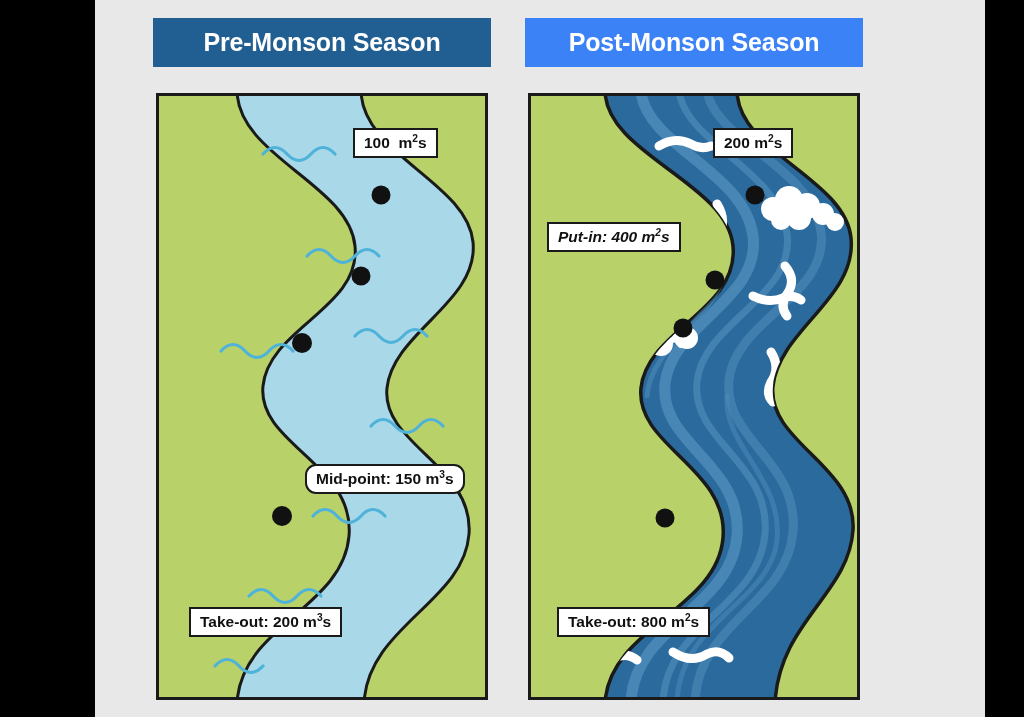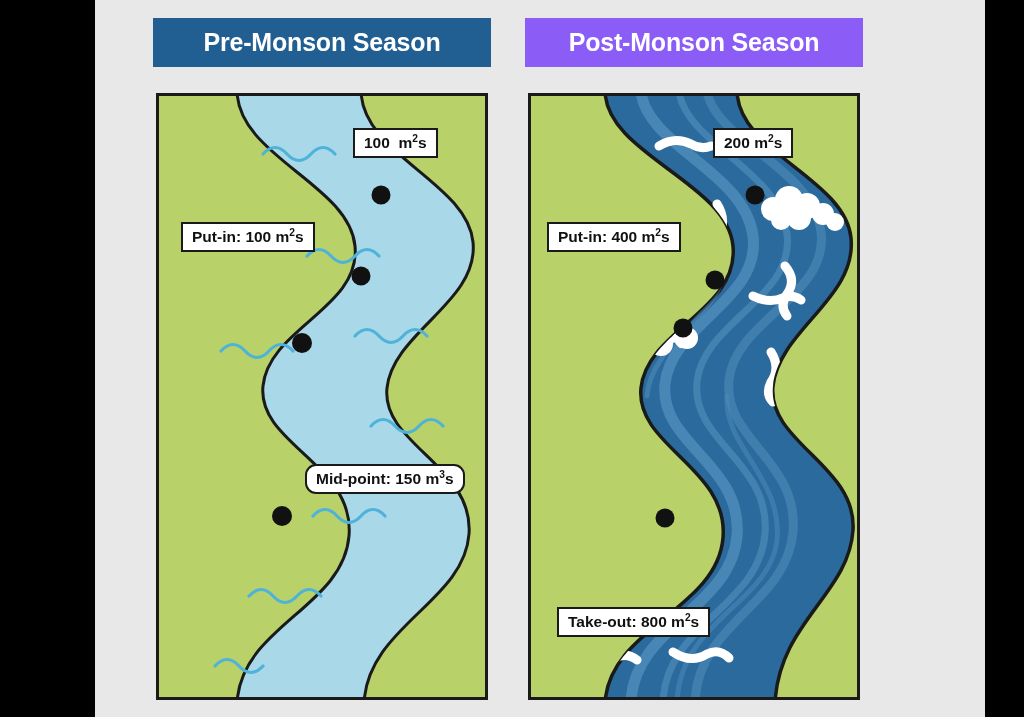--- a/index.html
+++ b/index.html
@@ -79,21 +79,21 @@
   }
 
   
   .lbl-L-top      { left: 200px; top: 128px; }
   .lbl-L-putin    { left: 28px;  top: 222px; }
   .lbl-L-mid      { left: 152px; top: 464px; border-radius: 11px; }
   .lbl-L-takeout  { left: 36px;  top: 607px; }
 
   
   .lbl-R-top      { left: 188px; top: 128px; }
-  .lbl-R-putin    { left: 22px;  top: 222px; }
+  .lbl-R-putin    { left: 22px;  top: 222px; font-style: italic; }
   .lbl-R-mid      { left: 148px; top: 464px; }
   .lbl-R-takeout  { left: 32px;  top: 607px; }
 </style>
 </head>
 <body>
 
 <div id="stage" style="background: rgb(0, 0, 0);">
   <div id="canvas" style="background: rgb(232, 232, 232);">
 
     <div class="season-panel panel-left">
@@ -135,33 +135,33 @@
             <circle cx="123" cy="420" r="10"></circle>
           </g>
         </svg>
       </div>
 
       <div class="flow-label lbl-L-top">
         <span>100</span>
         <span>&nbsp;</span><span>m</span><sup>2</sup><span>s</span>
       </div>
 
-      <div class="flow-label lbl-L-putin">
-        <span>Put-in: </span><span>100</span><span>&nbsp;</span><span>m</span><sup>2</sup><span>s</span>
-      </div>
 
       <div class="flow-label lbl-L-mid">
         <span>Mid-point: </span><span>150</span><span>&nbsp;</span><span>m</span><sup>3</sup><span>s</span>
       </div>
 
+      <div class="flow-label lbl-L-takeout">
+        <span>Take-out: </span><span>200</span><span>&nbsp;</span><span>m</span><sup>3</sup><span>s</span>
+      </div>
     </div>
 
     <div class="season-panel panel-right">
 
-      <div class="season-header" id="hdrR" style="background: #8b5cf6; align-items: center;">
+      <div class="season-header" id="hdrR" style="background: #3b82f6; align-items: center;">
         <span class="season-header-text" style="color: rgb(255, 255, 255);">Post-Monson Season</span>
       </div>
 
       <div class="map-frame">
         <svg class="map-svg" viewBox="0 0 326 601" preserveAspectRatio="none">
           <defs>
             <clipPath id="riverClipR">
               <path d="M 74 -6
                        C 74 58, 196 86, 202 150
                        C 208 214, 116 234, 110 292

